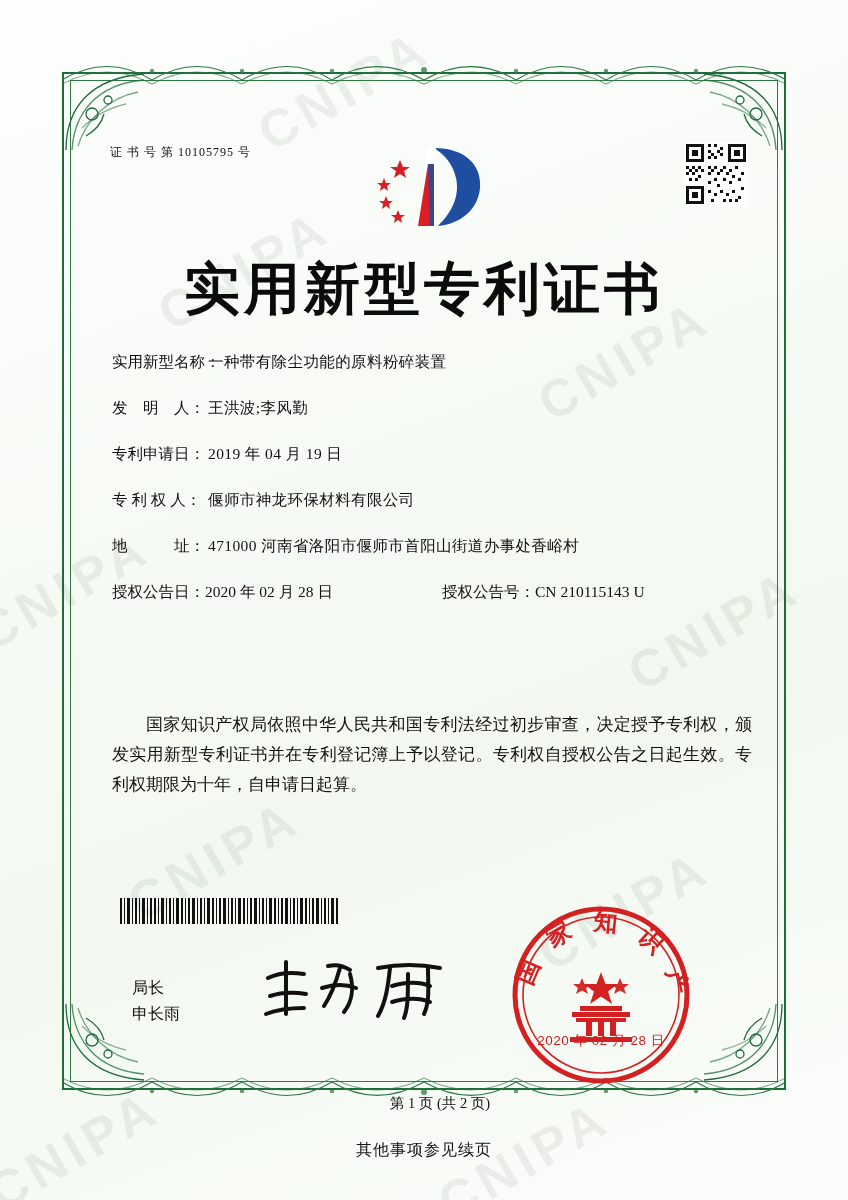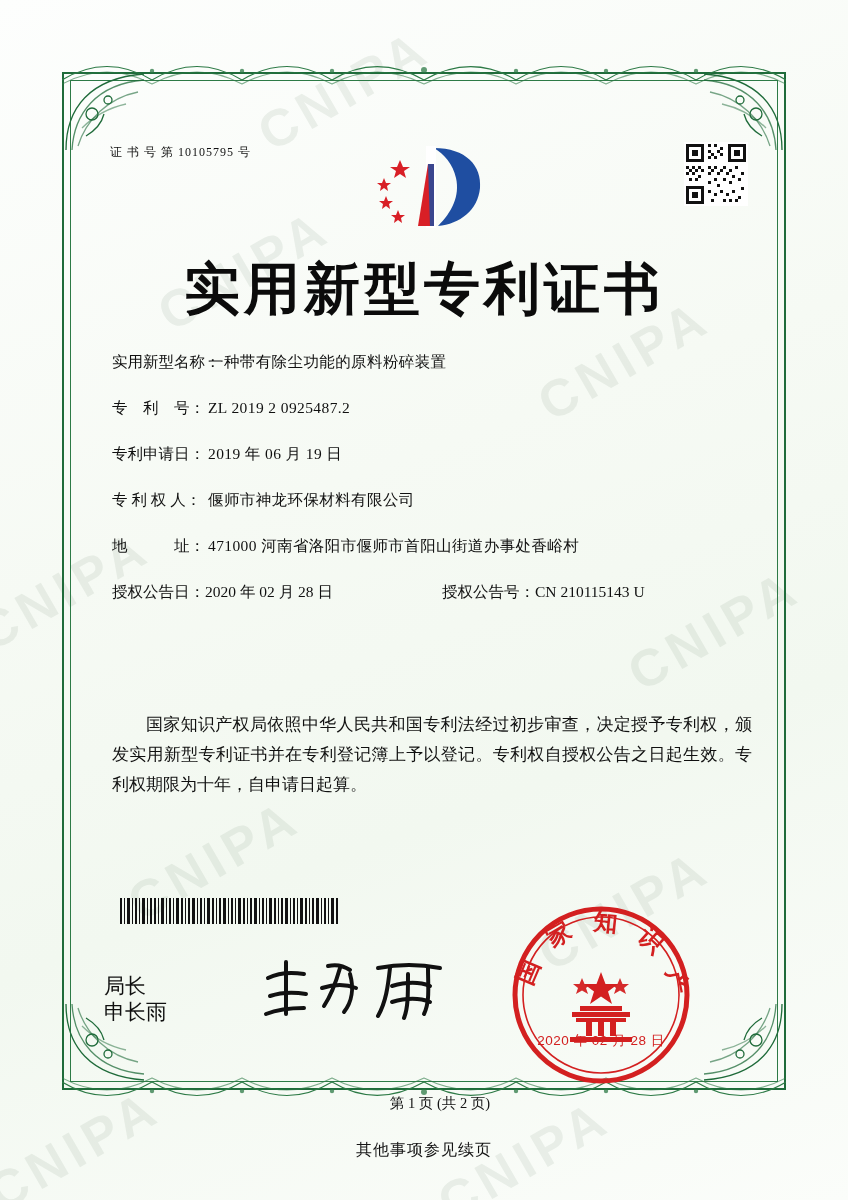--- a/index.html
+++ b/index.html
@@ -173,26 +173,25 @@
     position: absolute;
     left: 120px;
     top: 898px;
     width: 220px;
     height: 26px;
   }
 
   
   .sig-label {
     position: absolute;
-    left: 104px;
+    left: 132px;
     top: 975px;
-    font-size: 21px;
+    font-size: 16px;
     line-height: 26px;
     color: #101010;
-    font-family: Liberation Mono, monospace;
   }
   .sig-hand {
     position: absolute;
     left: 258px;
     top: 952px;
     width: 200px;
     height: 72px;
   }
 
   
@@ -414,26 +413,26 @@
   </svg>
 
   <div class="main-title">实用新型专利证书</div>
 
   <div class="fields">
     <div class="frow">
       <span class="flabel">实用新型名称：</span>
       <span class="fvalue">一种带有除尘功能的原料粉碎装置</span>
     </div>
     <div class="frow">
-      <span class="flabel">专　利　号：</span>
-      <span class="fvalue">ZL 2019 2 0925487.2</span>
+      <span class="flabel">发　明　人：</span>
+      <span class="fvalue">王洪波;李风勤</span>
     </div>
     <div class="frow">
       <span class="flabel">专利申请日：</span>
-      <span class="fvalue">2019 年 06 月 19 日</span>
+      <span class="fvalue">2019 年 04 月 19 日</span>
     </div>
     <div class="frow">
       <span class="flabel">专 利 权 人：</span>
       <span class="fvalue">偃师市神龙环保材料有限公司</span>
     </div>
     <div class="frow">
       <span class="flabel">地　　　址：</span>
       <span class="fvalue">471000 河南省洛阳市偃师市首阳山街道办事处香峪村</span>
     </div>
     <div class="frow grant">

